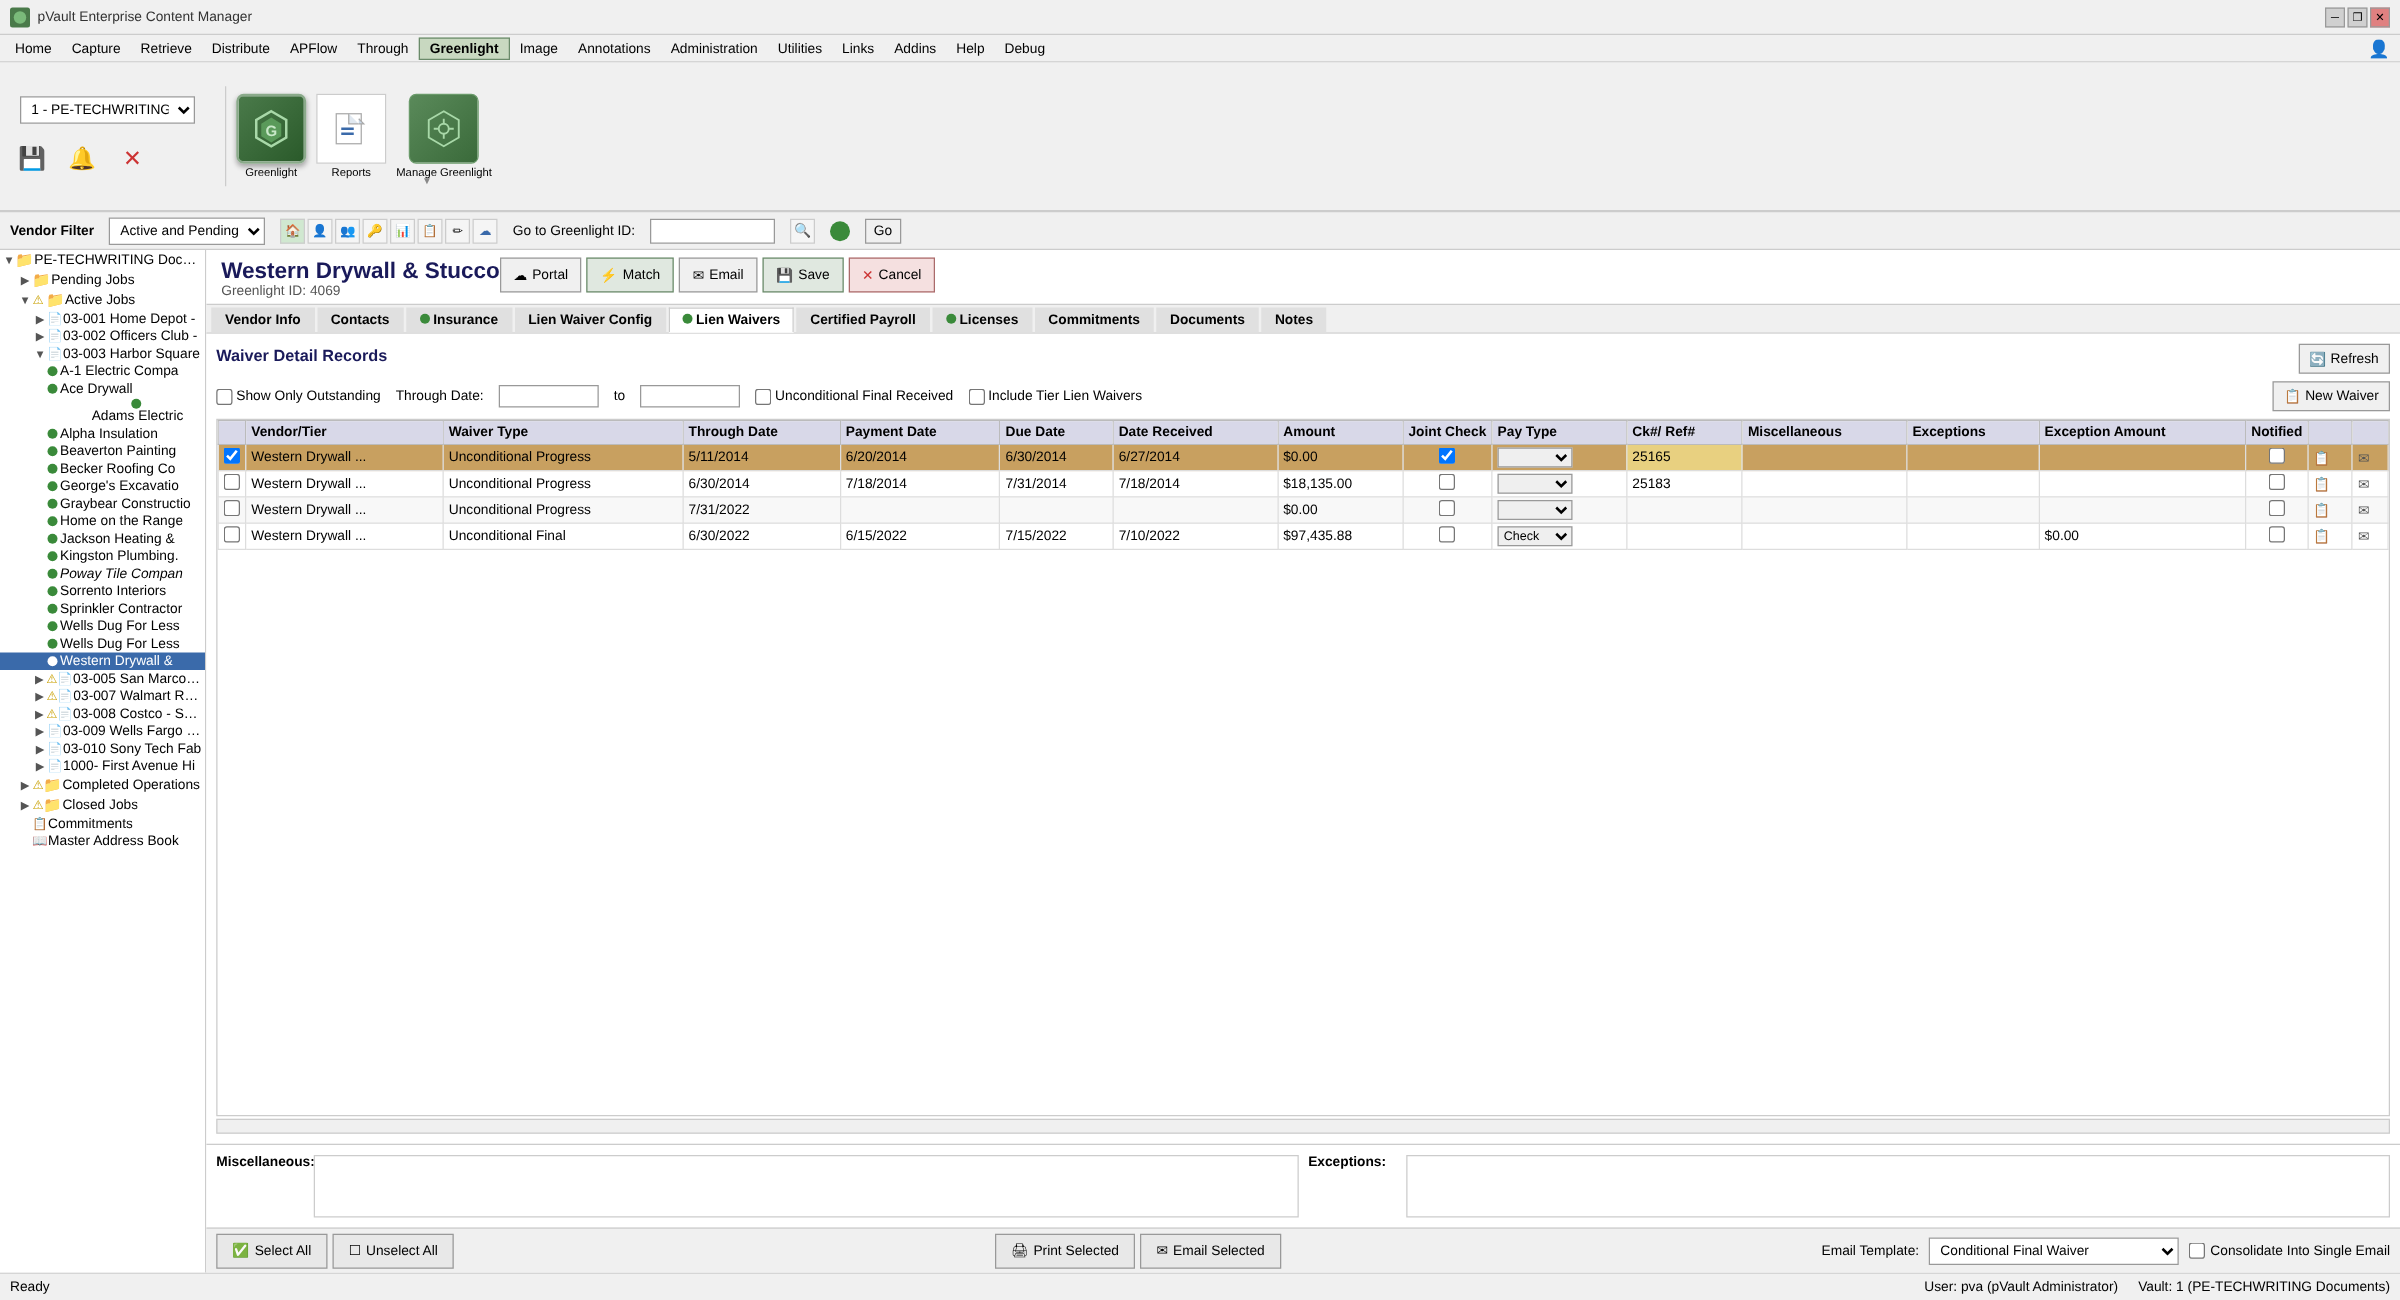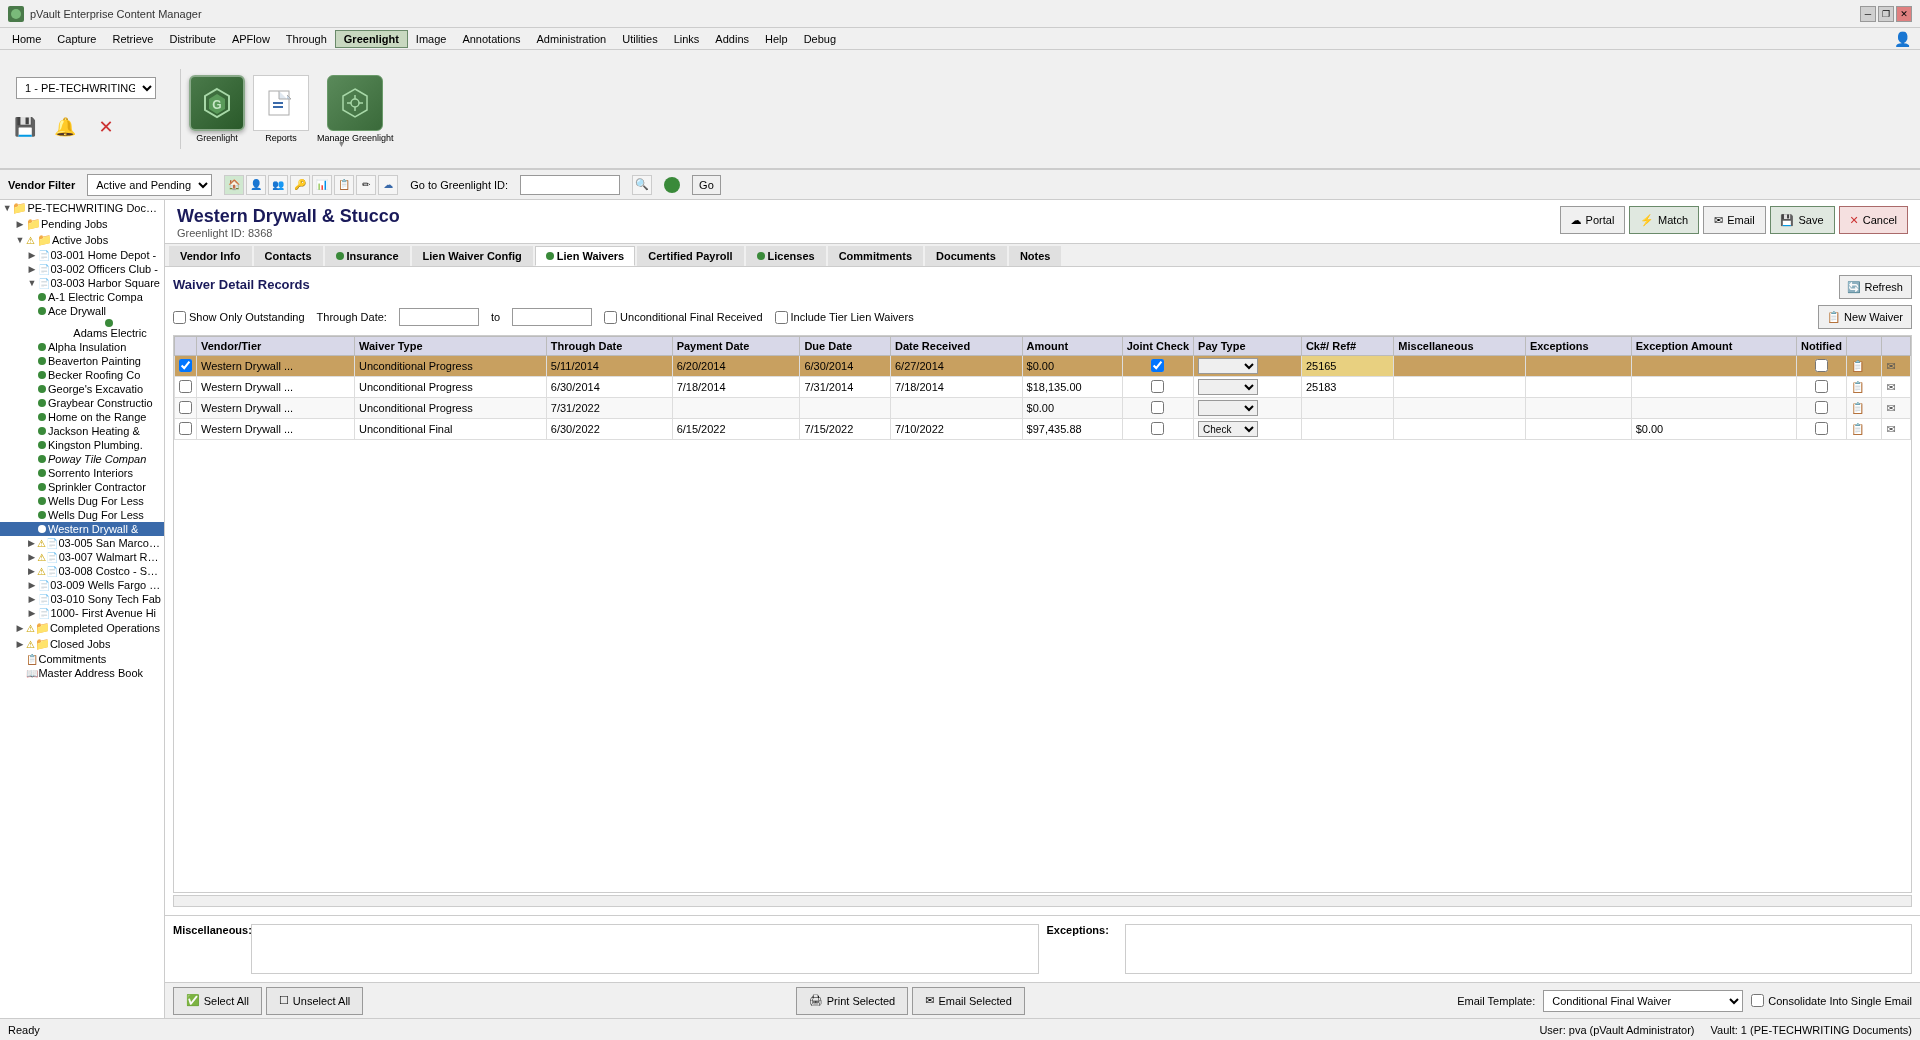--- a/index.html
+++ b/index.html
@@ -376,26 +376,26 @@
     </div>
     <div class="tree-item" style="padding-left:14px;">
       <span class="tree-expand"> </span>
       <span style="font-size:10px;">📖</span>
       <span class="tree-text">Master Address Book</span>
     </div>
   </div>
 
   <div class="content">
 
-    <div style="background:white; padding:6px 12px 4px; border-bottom:1px solid #ccc; display:flex; align-items:flex-start; justify-content:space-between;">
+    <div style="background:white; padding:6px 12px 4px; border-bottom:1px solid #ccc; display:flex; align-items:flex-start; ">
       <div>
         <div class="content-title">Western Drywall &amp; Stucco</div>
         <div class="content-subtitle">
           <span>Greenlight ID:</span>
-          <span>8368</span>
+          <span>4069</span>
         </div>
       </div>
       <div class="header-buttons">
         <button class="header-btn portal-btn">
           <span>☁</span>
           <span>Portal</span>
         </button>
         <button class="header-btn match-btn">
           <span style="color:#3a6a3a;">⚡</span>
           <span>Match</span>

